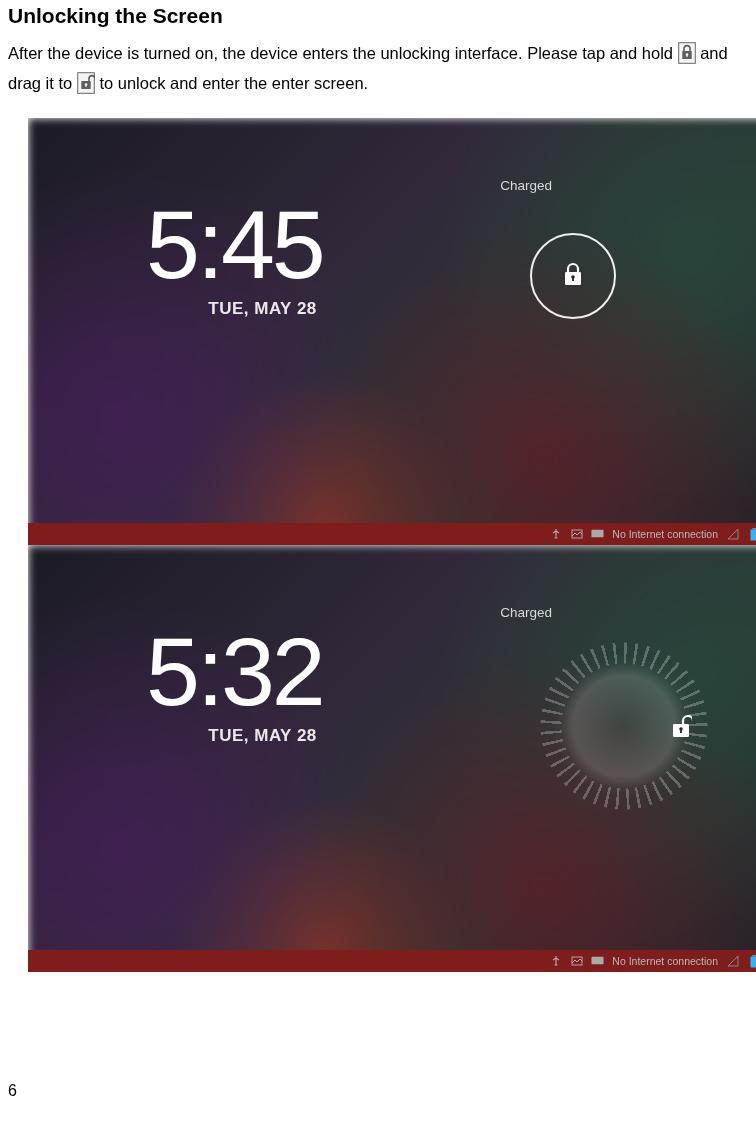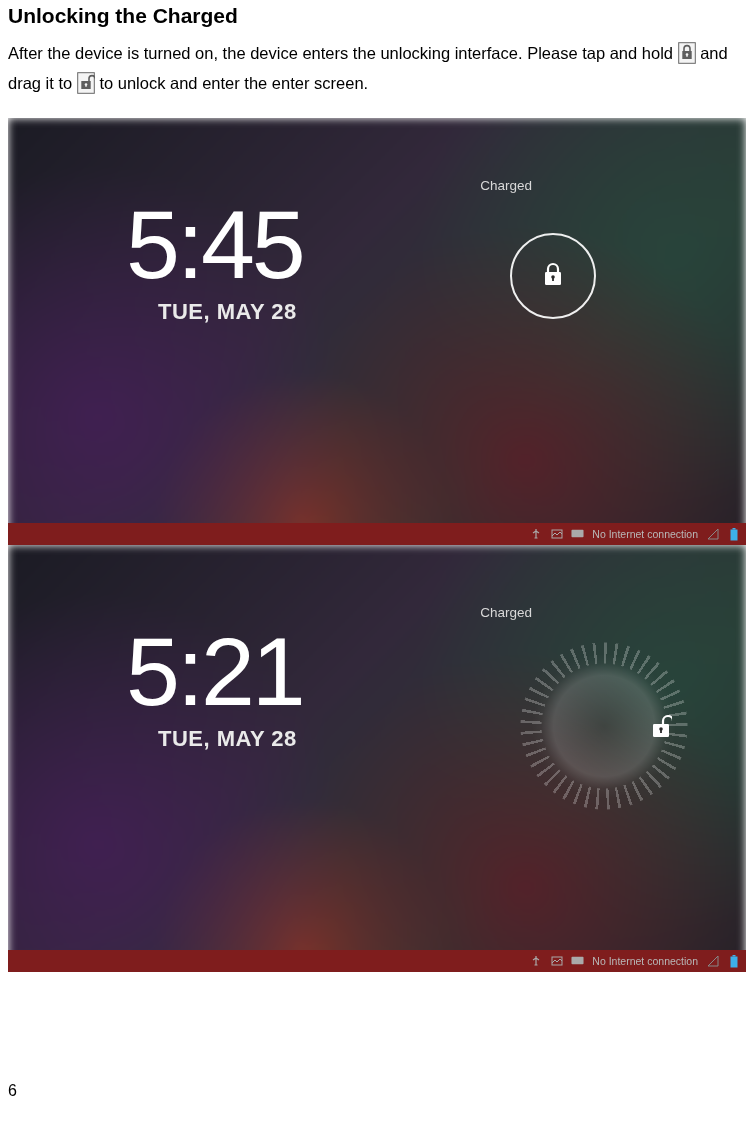--- a/index.html
+++ b/index.html
@@ -26,20 +26,21 @@
   .inline-icon {
     display: inline-block;
     width: 18px;
     height: 22px;
     vertical-align: middle;
     position: relative;
     top: -2px;
   }
   .screenshots {
     margin-top: 20px;
+    margin-left: 20px;
   }
   .shot {
     width: 738px;
     height: 427px;
     position: relative;
     overflow: hidden;
   }
   .shot-bg {
     position: absolute;
     inset: 0;
@@ -85,21 +86,21 @@
     color: #fff;
   }
   .clock-time {
     font-size: 97px;
     font-weight: 200;
     letter-spacing: -3px;
     font-family: "Helvetica Neue", Arial, sans-serif;
     line-height: 1;
   }
   .clock-date {
-    font-size: 22px;
+    font-size: 17px;
     font-weight: bold;
     letter-spacing: 0.5px;
     color: #eaeaea;
     text-align: right;
     margin-top: 6px;
     padding-right: 6px;
   }
   .lock-ring {
     position: absolute;
     top: 115px;
@@ -149,21 +150,21 @@
     position: absolute;
     left: 8px;
     bottom: 26px;
     font-size: 16px;
   }
 </style>
 </head>
 <body>
 
 <div class="page">
-  <h2 class="heading">Unlocking the Charged</h2>
+  <h2 class="heading">Unlocking the Screen</h2>
 
   <p class="body-text">
     <span>After the device is turned on, the device enters the unlocking interface. Please tap and hold </span>
     <span class="inline-icon">
       <svg viewBox="0 0 18 22" width="18" height="22">
         <rect x="0.7" y="0.7" width="16.6" height="20.6" fill="#f4f4f4" stroke="#666" stroke-width="1"></rect>
         <rect x="4.3" y="9" width="9.4" height="8" fill="#5e5e5e"></rect>
         <path d="M6 9 V6.6 a3 3 0 0 1 6 0 V9" fill="none" stroke="#5e5e5e" stroke-width="1.6"></path>
         <circle cx="9" cy="12.5" r="1.3" fill="#f4f4f4"></circle>
         <rect x="8.4" y="12.5" width="1.2" height="2.4" fill="#f4f4f4"></rect>
@@ -236,21 +237,21 @@
         </span>
       </div>
     </div>
 
     <div class="shot">
       <div class="shot-bg"></div>
 
       <div class="charged-label">Charged</div>
 
       <div class="clock-block">
-        <div class="clock-time">5:21</div>
+        <div class="clock-time">5:32</div>
         <div class="clock-date">TUE, MAY 28</div>
       </div>
 
       <div class="drag-target">
         <div class="dotted-circle"></div>
       </div>
 
       <span class="unlock-icon-right">
         <svg width="22" height="26" viewBox="0 0 22 26">
           <rect x="3" y="11" width="16" height="13" rx="1.2" fill="#fff"></rect>

